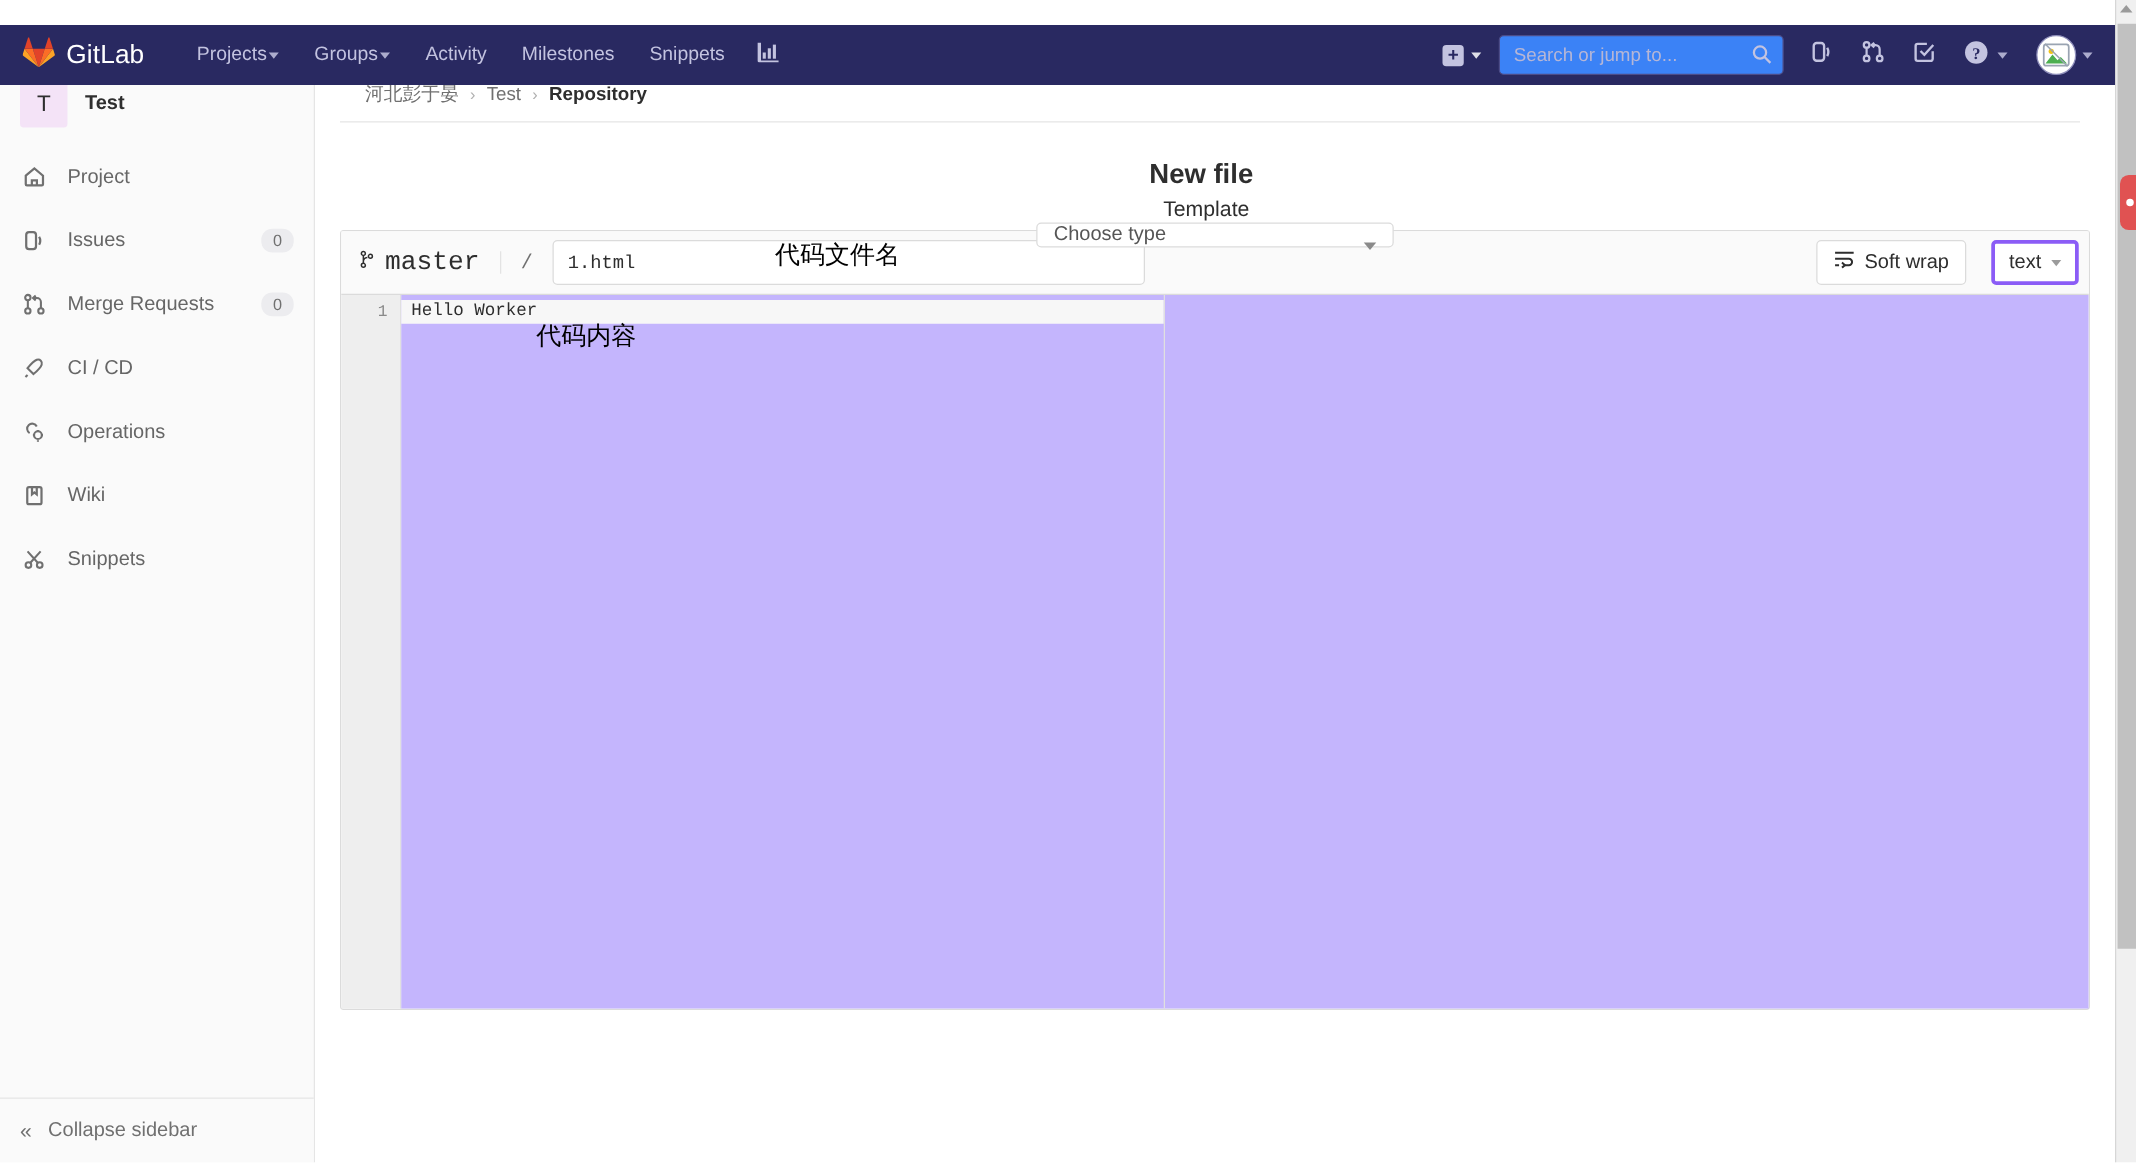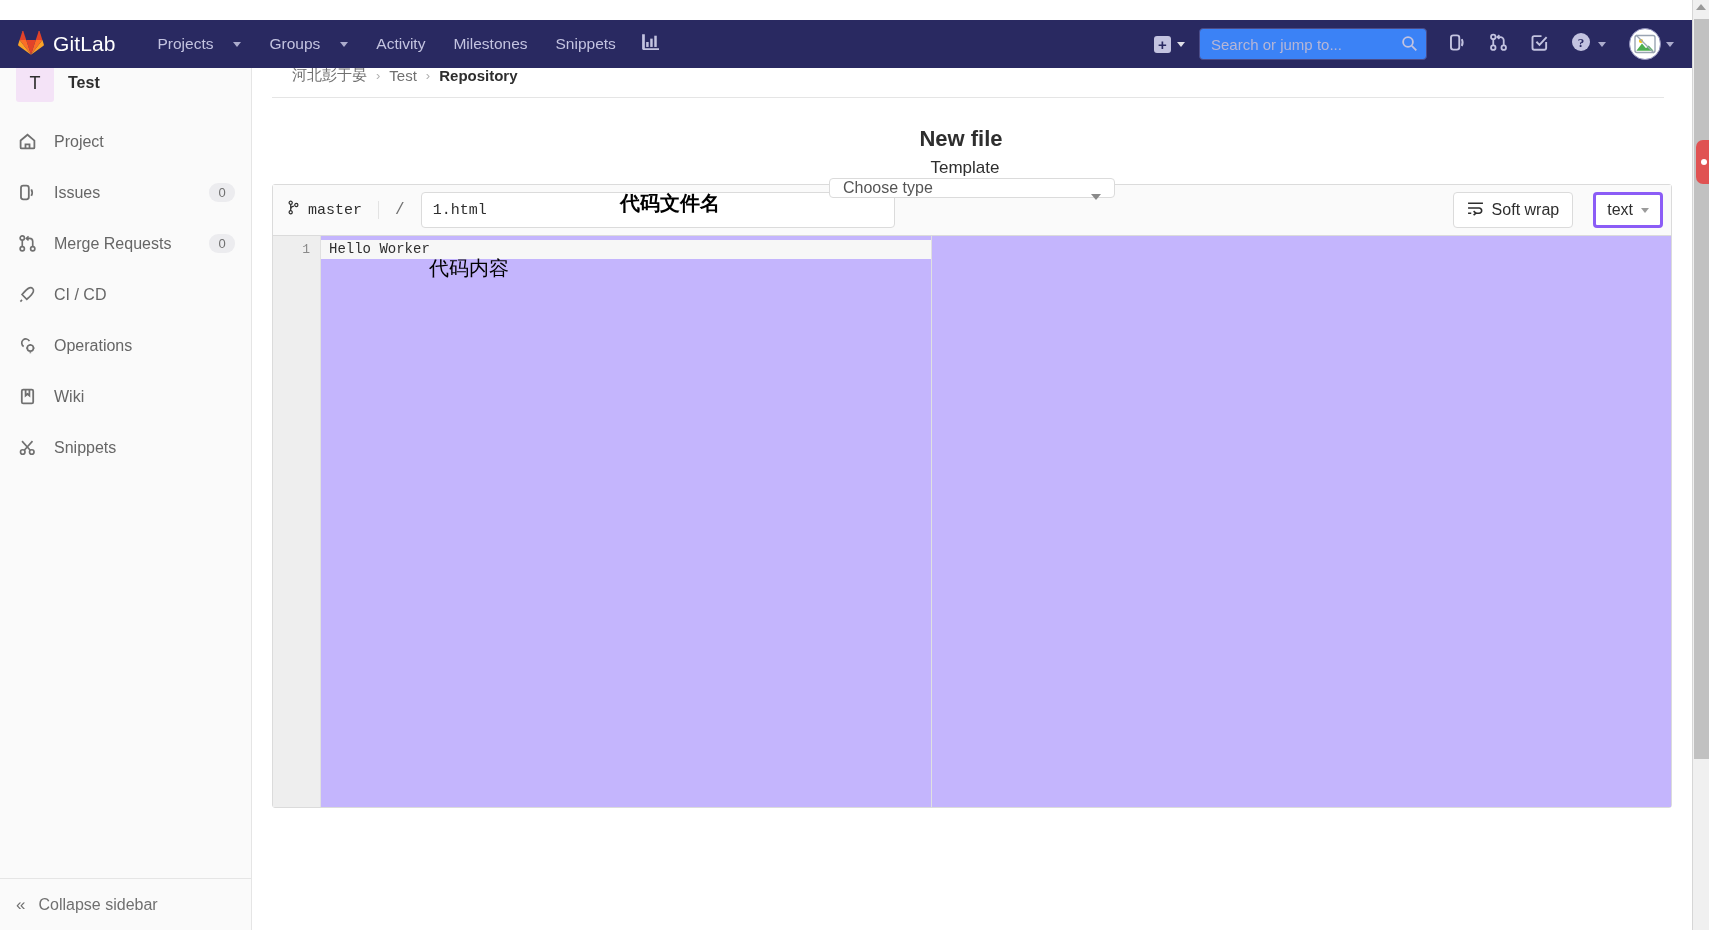--- a/index.html
+++ b/index.html
@@ -28,21 +28,21 @@
     height: 48px;
   }
   .gl-logo { width: 26px; height: 25px; margin-right: 9px; }
   .brand-text {
     color: #fff; font-size: 21px; letter-spacing: .1px; font-weight: 400;
   }
   .nav-links { display: flex; align-items: center; height: 48px; }
   .nav-link {
     color: #c3c3e0; font-size: 15.5px;
     padding: 0 14px; height: 40px;
-    display: flex; align-items: center; gap: 20px;
+    display: flex; align-items: center; gap: 2px;
     cursor: pointer; white-space: nowrap;
   }
   .caret {
     display: inline-block; width: 0; height: 0;
     border-left: 4px solid transparent;
     border-right: 4px solid transparent;
     border-top: 5px solid currentColor;
     opacity: .85;
   }
   .nav-icon-link {
@@ -193,42 +193,42 @@
   }
   .editor-head {
     display: flex; align-items: center;
     height: 51px; background: #fafafa;
     border-bottom: 1px solid #dbdbdb;
     padding: 0 8px 0 14px;
   }
   .branch-chip {
     display: flex; align-items: center; gap: 8px;
     font-family: "Liberation Mono", monospace;
-    font-size: 15px; color: #2e2e2e;
+    font-size: 21px; color: #2e2e2e;
     padding-right: 16px;
   }
   .path-slash {
     color: #707070; font-family: "Liberation Mono", monospace;
     font-size: 16px; padding: 0 16px; border-left: 1px solid #e3e3e3;
   }
   .fname-input {
     width: 474px; height: 36px;
     border: 1px solid #dbdbdb; border-radius: 4px;
     background: #fff;
     font-family: "Liberation Mono", monospace;
     font-size: 15px; color: #2e2e2e;
     padding: 0 11px; outline: none;
   }
   .annot {
     font-family: "DejaVu Sans", sans-serif;
     font-size: 20px; color: #000;
     pointer-events: none;
   }
   .annot-fname {
-    position: absolute; left: 620px; top: 190px; z-index: 5; font-weight: bold;
+    position: absolute; left: 620px; top: 190px; z-index: 5;
   }
   .annot-content {
     position: absolute; left: 429px; top: 255px; z-index: 5;
   }
   .editor-head-right {
     margin-left: auto; display: flex; align-items: center; gap: 20px;
   }
   .softwrap-btn {
     display: flex; align-items: center; gap: 8px;
     height: 36px; padding: 0 13px;

